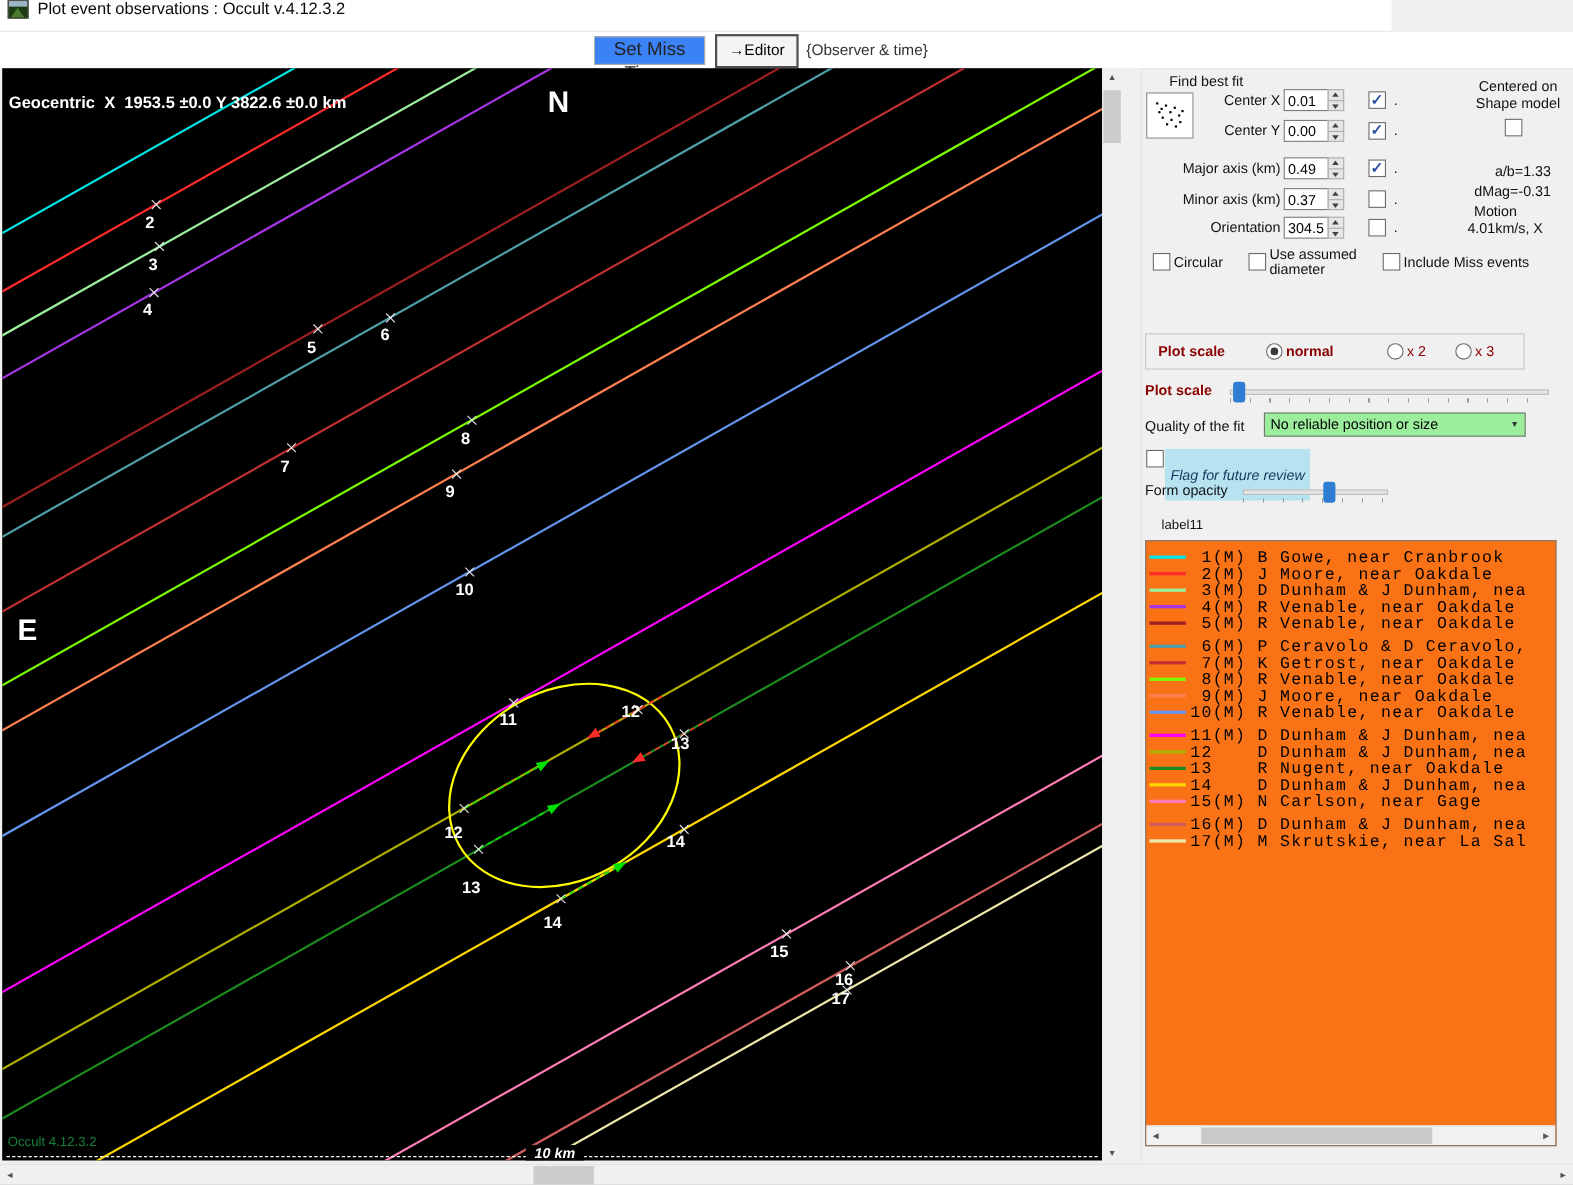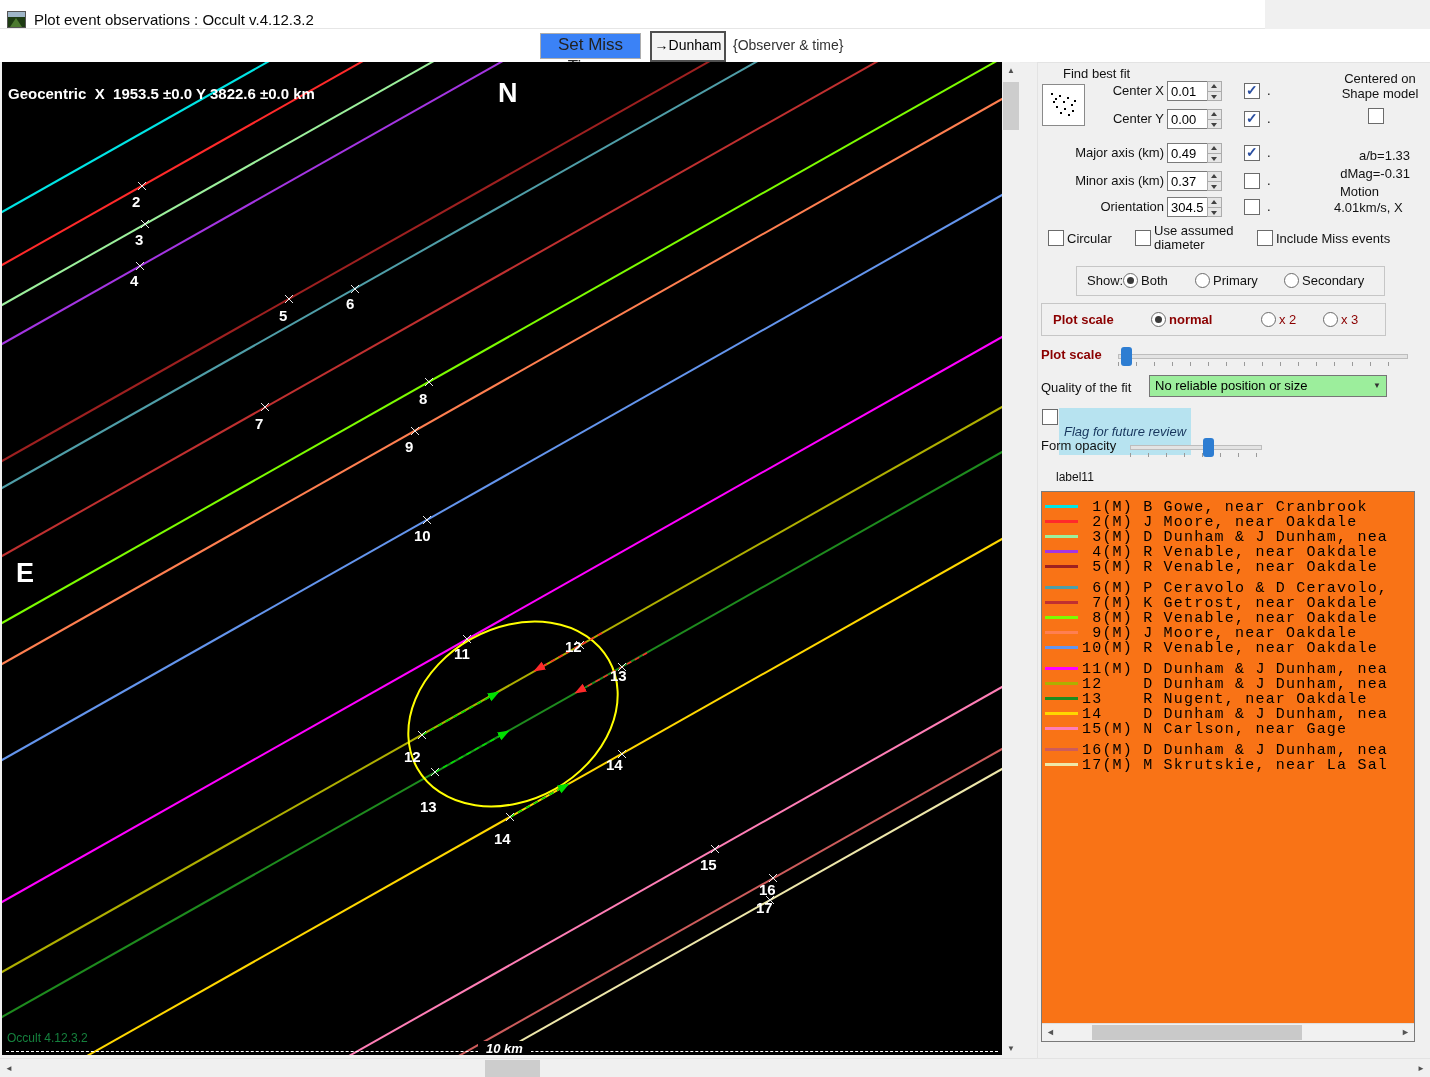--- a/index.html
+++ b/index.html
@@ -2,21 +2,21 @@
 <html><head>
 <meta charset="utf-8">
 <style>
   html,body{margin:0;padding:0}
   body{width:1430px;height:1077px;position:relative;overflow:hidden;background:#F0F0F0;
        font-family:"Liberation Sans",sans-serif;font-size:13px;color:#111}
   .abs{position:absolute}
 
   
   .titlebar{position:absolute;left:0;top:0;width:1265px;height:28px;background:#FFFFFF;
-            border-bottom:1px solid #E6E6E6;display:flex;align-items:flex-end}
+            border-bottom:1px solid #E6E6E6;display:flex;align-items:flex-start}
   .app-icon{width:17px;height:15px;margin:0 8px 0 7px;background:#1d3b12;position:relative;overflow:hidden;border:1px solid #555}
   .app-icon::before{content:"";position:absolute;left:0;top:0;width:100%;height:5px;background:#9fb6c8}
   .app-icon::after{content:"";position:absolute;left:2px;bottom:0;border-left:6px solid transparent;
                    border-right:6px solid transparent;border-bottom:9px solid #4c7a2f}
   .title-text{font-size:15px;color:#0a0a0a}
 
   
   .menubar{position:absolute;left:0;top:29px;width:1430px;height:33px;background:#FFFFFF;border-bottom:1px solid #ECECEC}
   .menu-item{display:inline-block;font-size:15px;line-height:32px;padding:0 14px;color:#0a0a0a;cursor:default}
   .btn-smt{position:absolute;left:540px;top:4px;width:99px;height:24px;background:#3b82f6;border:1px solid #ADADAD;
@@ -87,21 +87,21 @@
 </head>
 <body>
 
 <div class="titlebar">
   <span class="app-icon"></span>
   <span class="title-text">Plot event observations : Occult v.4.12.3.2</span>
 </div>
 
 <div class="menubar">
   <div class="btn-smt">Set Miss Times</div>
-  <div class="btn-editor">→Dunham</div>
+  <div class="btn-editor">→Editor</div>
   <div class="observer">{Observer &amp; time}</div>
 </div>
 
 <div class="plot-wrap">
   <svg id="plot-svg" width="1000" height="993" viewBox="0 0 1000 993" style="position:absolute;left:0;top:0">
     <defs>
       <marker id="mr" markerWidth="9" markerHeight="8" refX="6" refY="3" orient="auto">
         <path d="M0,0 L8,3 L0,6 Z" fill="#FF2A2A"></path>
       </marker>
       <marker id="mg" markerWidth="9" markerHeight="8" refX="6" refY="3" orient="auto">
@@ -268,24 +268,20 @@
   <div class="abs" style="left:296px;top:137px">4.01km/s, X</div>
 
   <span class="cb" style="left:10px;top:167px"></span>
   <div class="abs" style="left:29px;top:168px">Circular</div>
   <span class="cb" style="left:97px;top:167px"></span>
   <div class="abs" style="left:116px;top:160px">Use assumed</div>
   <div class="abs" style="left:116px;top:174px">diameter</div>
   <span class="cb" style="left:219px;top:167px"></span>
   <div class="abs" style="left:238px;top:168px">Include Miss events</div>
 
-  <div class="groupbox" style="left:38px;top:203px;width:307px;height:28px">
-    <div class="abs" style="left:10px;top:6px">Show:</div>
-    <span id="show-radios"><span class="rad sel" style="left:46px;top:6px"></span><span class="abs " style="left:64px;top:6px">Both</span><span class="rad " style="left:118px;top:6px"></span><span class="abs " style="left:136px;top:6px">Primary</span><span class="rad " style="left:207px;top:6px"></span><span class="abs " style="left:225px;top:6px">Secondary</span></span>
-  </div>
 
   <div class="groupbox" style="left:3px;top:240px;width:343px;height:31px">
     <div class="abs maroon bold" style="left:11px;top:8px">Plot scale</div>
     <span id="scale-radios"><span class="rad sel" style="left:109px;top:8px"></span><span class="abs maroon bold" style="left:127px;top:8px">normal</span><span class="rad " style="left:219px;top:8px"></span><span class="abs maroon" style="left:237px;top:8px">x 2</span><span class="rad " style="left:281px;top:8px"></span><span class="abs maroon" style="left:299px;top:8px">x 3</span></span>
   </div>
 
   <div class="abs maroon bold" style="left:3px;top:284px">Plot scale</div>
   <div class="slider-track" style="left:80px;top:291px;width:288px"></div>
   <div class="slider-thumb" style="left:83px;top:284px"></div>
   <div class="slider-ticks" style="left:80px;top:299px;width:288px"></div>

